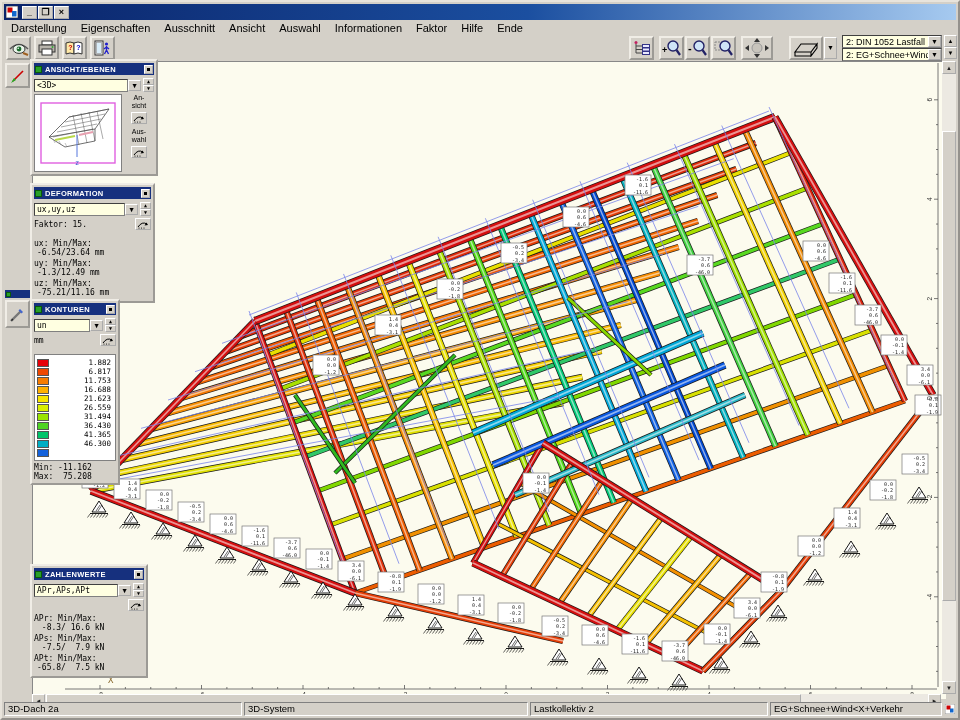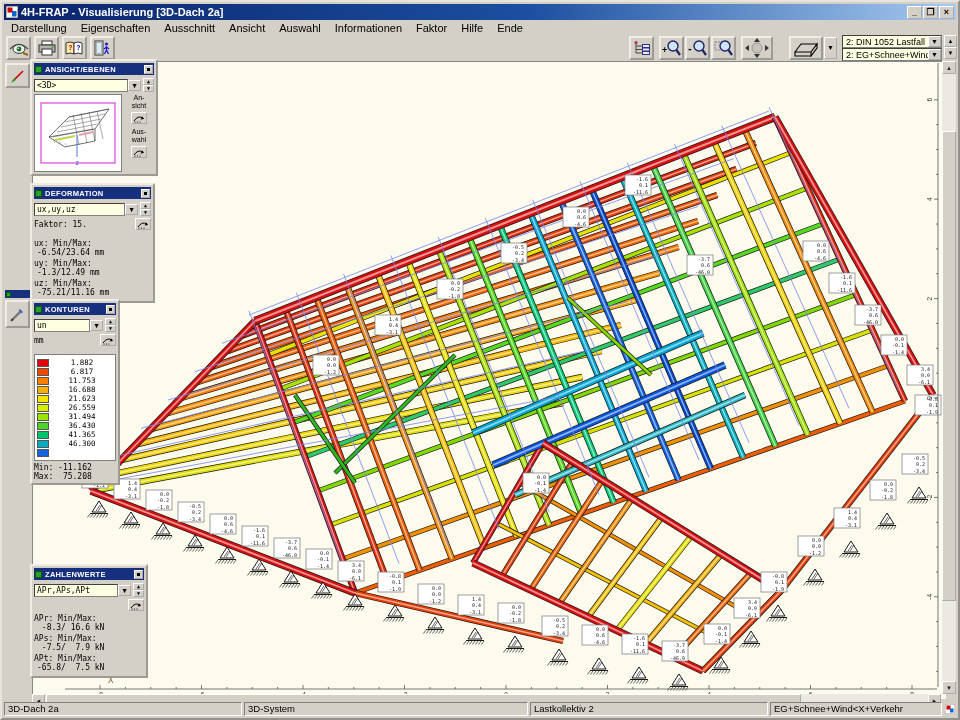--- a/index.html
+++ b/index.html
@@ -71,21 +71,21 @@
   .pval  { line-height:9px; white-space:pre; padding-left:3px; margin-bottom:2px; }
   .thumbwrap { display:flex; }
   .thumb { width:88px; height:78px; background:#fff; border:1px solid #808080; position:relative; }
   .sidecol { width:30px; display:flex; flex-direction:column; align-items:center; margin-left:2px; }
   .sidecol .lbl { font-family:"Liberation Sans", sans-serif; font-size:7px; line-height:8px;
     text-align:center; white-space:pre-line; }
   .sidecol .applybtn { margin:2px 0 4px 0; }
   .scalebox { background:#fff; border:1px solid #808080; padding:3px 2px; margin:2px 0; }
   .scalerow { display:flex; align-items:center; height:9px; }
   .swatch { width:12px; height:8px; border:.5px solid #555; margin-right:4px; flex:none; }
-  .scaleval { flex:1; text-align:center; font-size:7.5px; padding-right:2px; }
+  .scaleval { flex:1; text-align:right; font-size:7.5px; padding-right:2px; }
 
   
   .vscroll { position:absolute; right:2px; top:59px; width:14px; bottom:24px; background:#ece9e2; }
   .hscroll { position:absolute; left:30px; right:17px; bottom:11px; height:13px; background:#ece9e2; }
   .scbtn { position:absolute; background:#d4d0c8; border:1px outset #fff; font-size:6px;
     text-align:center; color:#222; }
   .scthumb { position:absolute; background:#d4d0c8; border:1px outset #fff; }
 
   
   .statusbar { position:absolute; left:2px; right:2px; bottom:2px; height:14px; background:#d4d0c8;
@@ -98,21 +98,20 @@
 <body>
 
 <div class="window">
 
   <div class="titlebar">
     <svg class="ticon" viewBox="0 0 12 12">
       <rect x="0" y="0" width="12" height="12" fill="#fff" stroke="#666" stroke-width="1"></rect>
       <rect x="1.5" y="1.5" width="5" height="5" fill="#c00"></rect>
       <rect x="6" y="5" width="4.5" height="5.5" fill="#16c"></rect>
     </svg>
-    <span class="ttext">4H-FRAP - Visualisierung [3D-Dach 2a]</span>
     <div class="winbtn">_</div>
     <div class="winbtn">❐</div>
     <div class="winbtn">×</div>
   </div>
 
   <div class="menubar" id="menubar">
       <span class="menuitem">Darstellung</span>
       <span class="menuitem">Eigenschaften</span>
       <span class="menuitem">Ausschnitt</span>
       <span class="menuitem">Ansicht</span>

